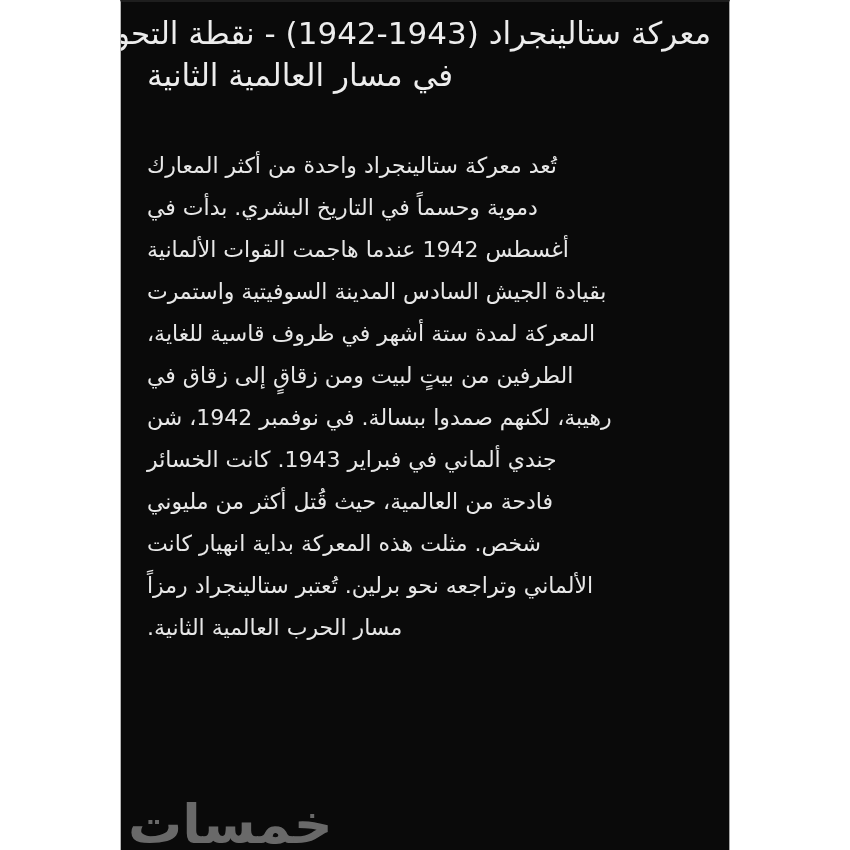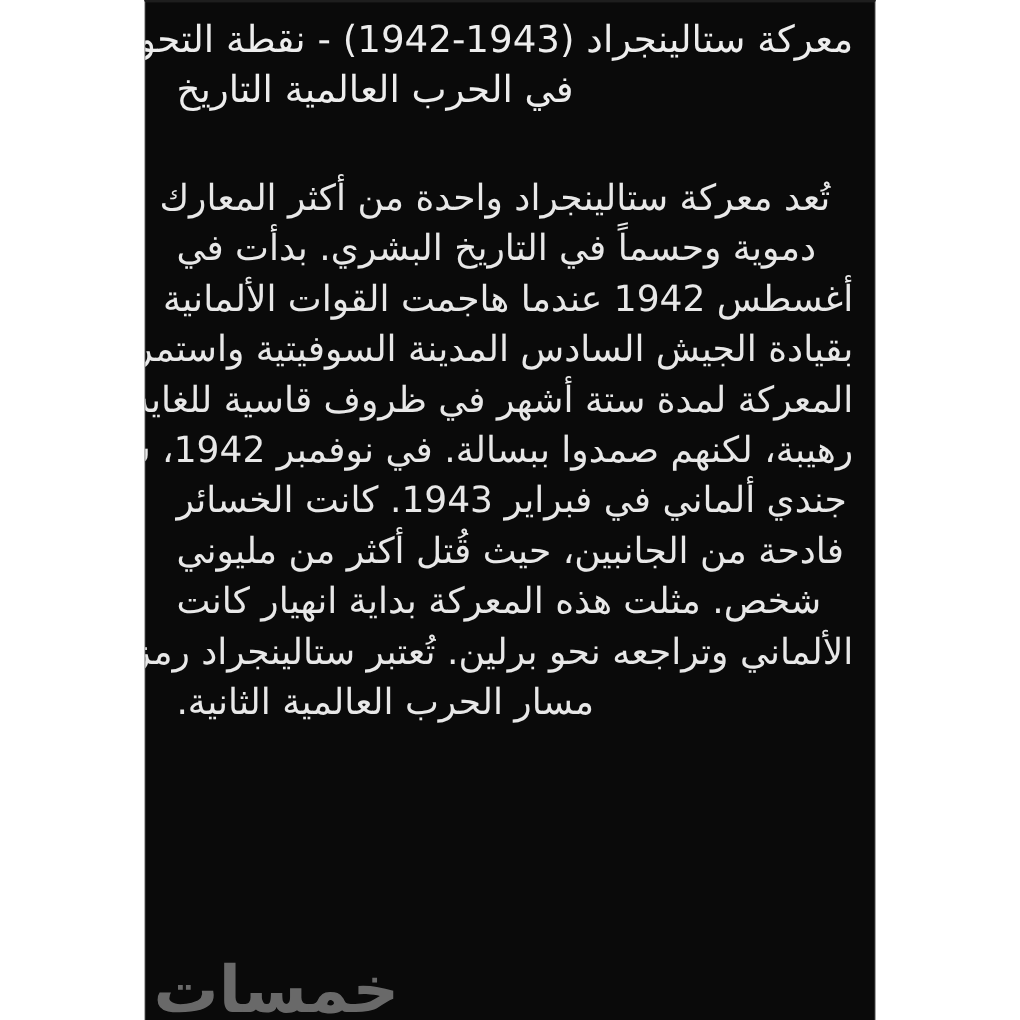--- a/index.html
+++ b/index.html
@@ -20,21 +20,21 @@
     border-top: 2px solid #1e1e1e;
     box-sizing: border-box;
     overflow: hidden;
     padding: 10px 18px 0 26px;
   }
   .line {
     direction: rtl;
     unicode-bidi: plaintext;
     text-align: left;
     white-space: pre;
-    font-size: 30px;
+    font-size: 22px;
     line-height: 42px;
     color: #e8e8e8;
     letter-spacing: 0px;
   }
   .title-line {
     font-size: 31px;
     color: #ededed;
   }
   .spacer {
     height: 49px;
@@ -53,31 +53,32 @@
     white-space: pre;
     z-index: 5;
   }
 </style>
 </head>
 <body>
 
 <div class="text-panel">
   <div>
     <div class="line title-line">معركة ستالينجراد (1943-1942) - نقطة التحول</div>
-    <div class="line title-line">في الحرب العالمية التاريخ</div>
+    <div class="line title-line">في مسار العالمية الثانية</div>
   </div>
   <div class="spacer"></div>
   <div>
     <div class="line">  تُعد معركة ستالينجراد واحدة من أكثر المعارك</div>
     <div class="line">دموية وحسماً في التاريخ البشري. بدأت في</div>
     <div class="line">أغسطس 1942 عندما هاجمت القوات الألمانية</div>
     <div class="line">بقيادة الجيش السادس المدينة السوفيتية واستمرت</div>
     <div class="line">المعركة لمدة ستة أشهر في ظروف قاسية للغاية،</div>
+    <div class="line">الطرفين من بيتٍ لبيت ومن زقاقٍ إلى زقاق في</div>
     <div class="line">رهيبة، لكنهم صمدوا ببسالة. في نوفمبر 1942، شن</div>
     <div class="line">جندي ألماني في فبراير 1943. كانت الخسائر</div>
-    <div class="line">فادحة من الجانبين، حيث قُتل أكثر من مليوني</div>
+    <div class="line">فادحة من العالمية، حيث قُتل أكثر من مليوني</div>
     <div class="line">شخص. مثلت هذه المعركة بداية انهيار كانت</div>
     <div class="line">الألماني وتراجعه نحو برلين. تُعتبر ستالينجراد رمزاً</div>
     <div class="line">مسار الحرب العالمية الثانية.</div>
   </div>
 </div>
 
 <div class="watermark">خمسات</div>
 
 </body></html>

